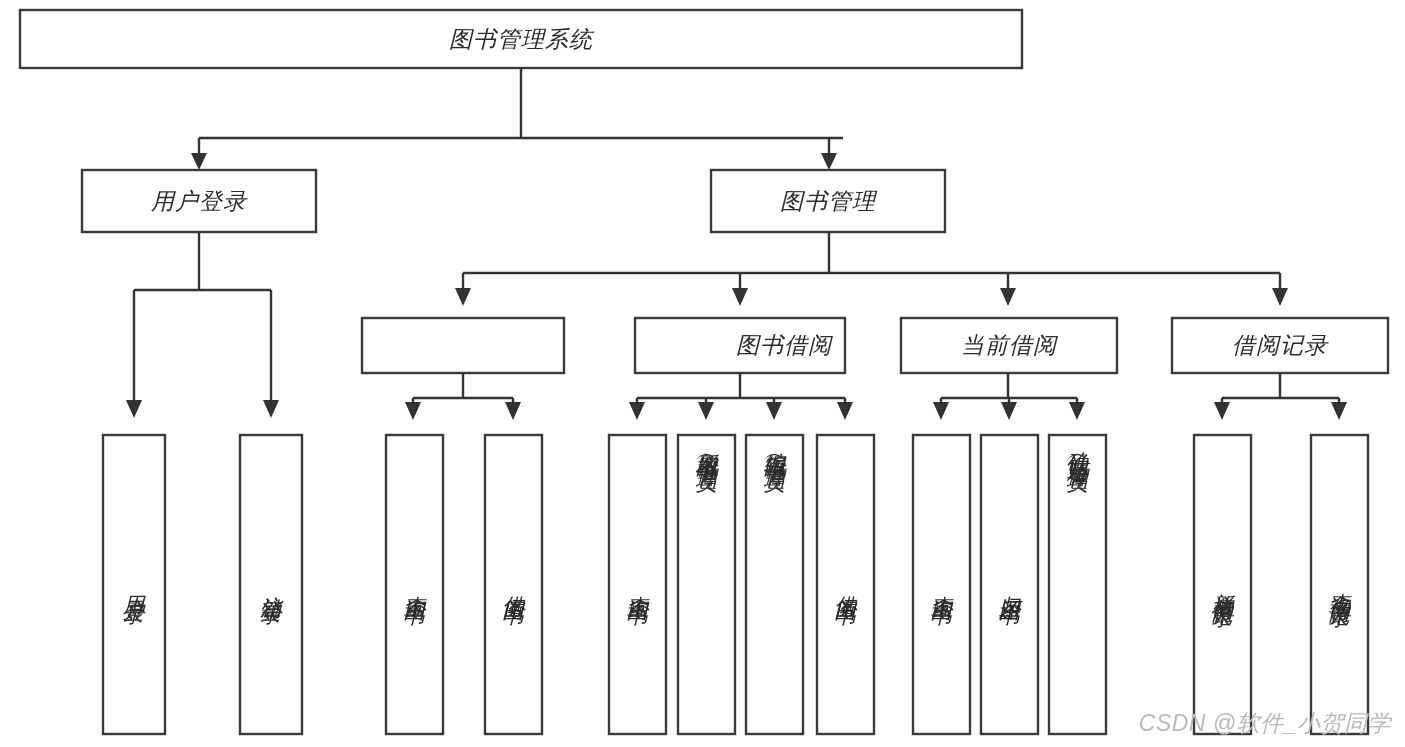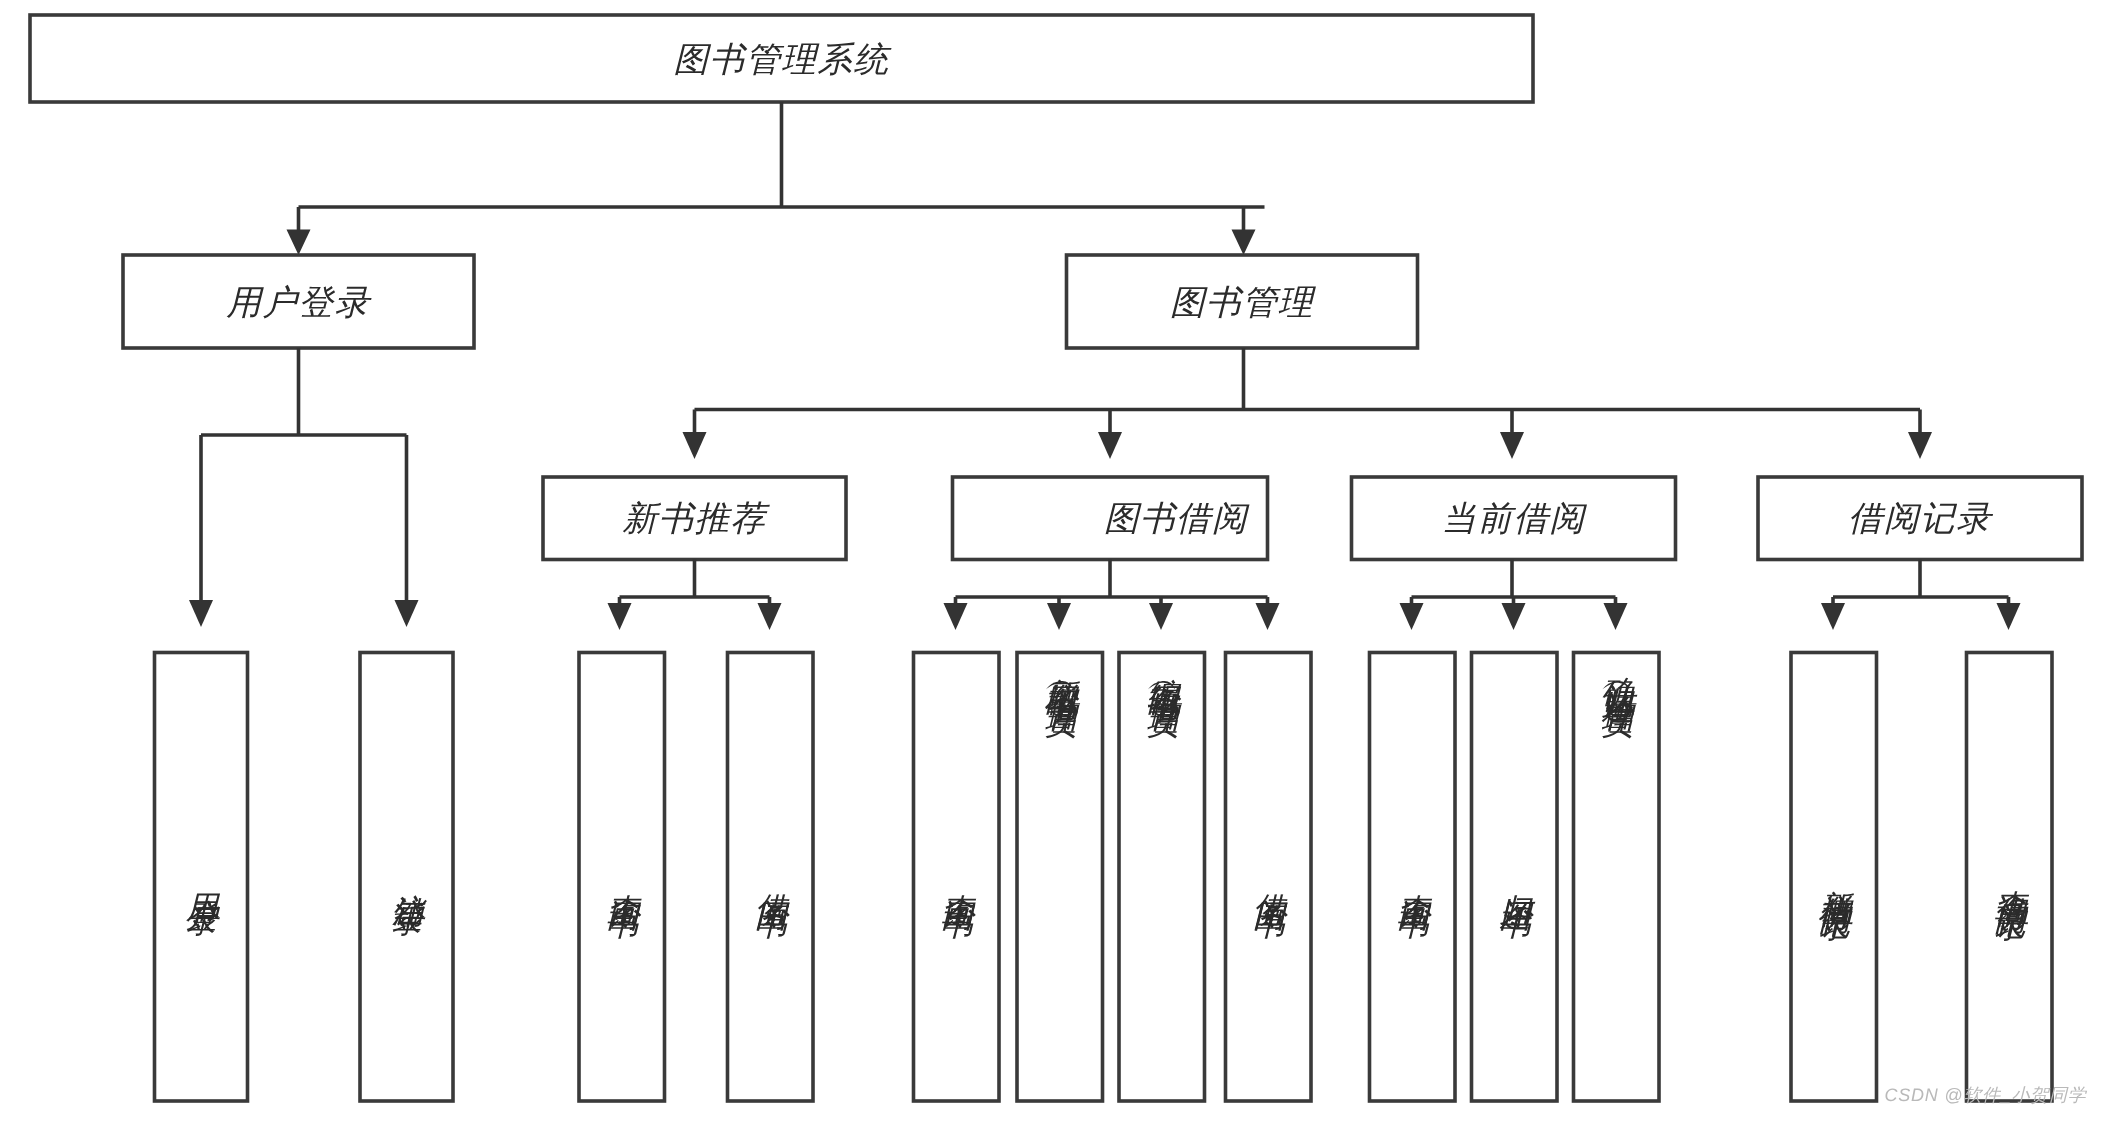--- a/index.html
+++ b/index.html
@@ -71,21 +71,21 @@
     font-size: 23px;
     color: #2b2b2b;
     white-space: nowrap;
     letter-spacing: 1px;
   }
   .watermark {
     position: absolute;
     right: 14px;
     bottom: 8px;
     font-family: "Liberation Sans", "DejaVu Sans", sans-serif;
-    font-size: 12px;
+    font-size: 23px;
     color: #b9b9b9;
     letter-spacing: 0.5px;
     user-select: none;
     pointer-events: none;
   }
 </style>
 </head>
 <body>
 
 <div id="diagram-root">
@@ -186,23 +186,20 @@
   </div>
 
   <div class="horiz-text-wrap" style="left:82px; top:170px; width:234px; height:62px;">
     <span class="horiz-text">用户登录</span>
   </div>
 
   <div class="horiz-text-wrap" style="left:711px; top:170px; width:234px; height:62px;align-items:center;">
     <span class="horiz-text">图书管理</span>
   </div>
 
-  <div class="horiz-text-wrap" style="left:362px; top:318px; width:202px; height:55px;">
-    <span class="horiz-text">新书推荐</span>
-  </div>
 
   <div class="horiz-text-wrap" style="left:635px; top:318px; width:210px; height:55px;padding-left:44px;">
     <span class="horiz-text">图书借阅</span>
   </div>
 
   <div class="horiz-text-wrap" style="left:901px; top:318px; width:216px; height:55px;text-align:center;">
     <span class="horiz-text">当前借阅</span>
   </div>
 
   <div class="horiz-text-wrap" style="left:1172px; top:318px; width:216px; height:55px;">

